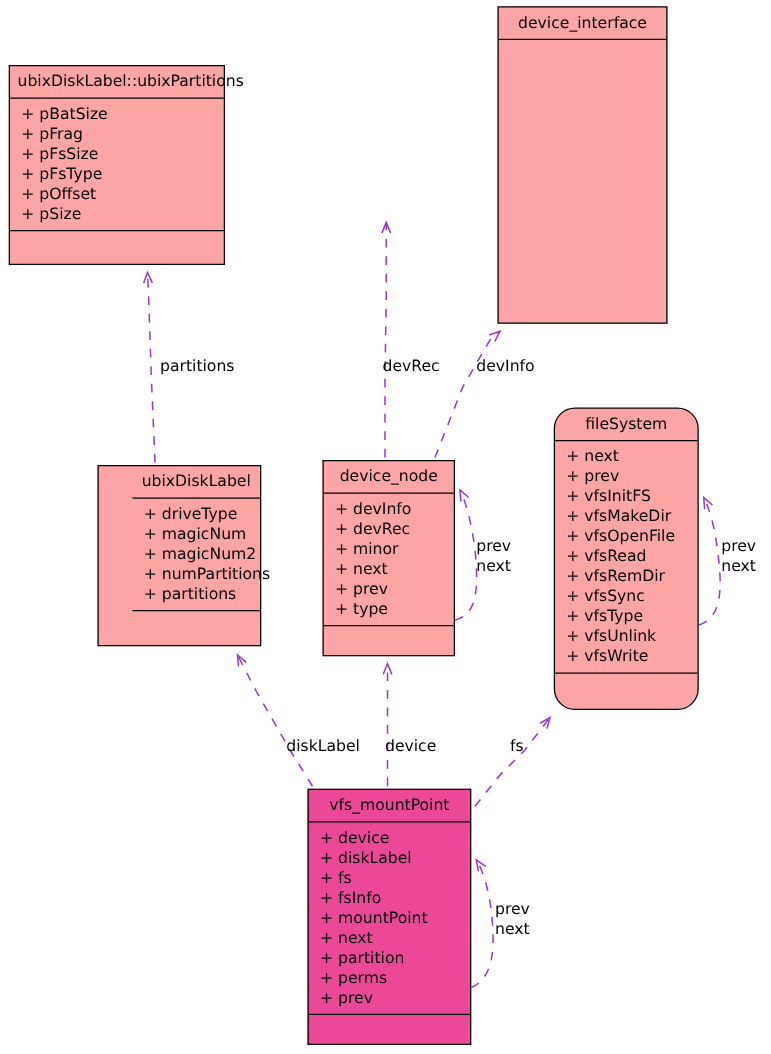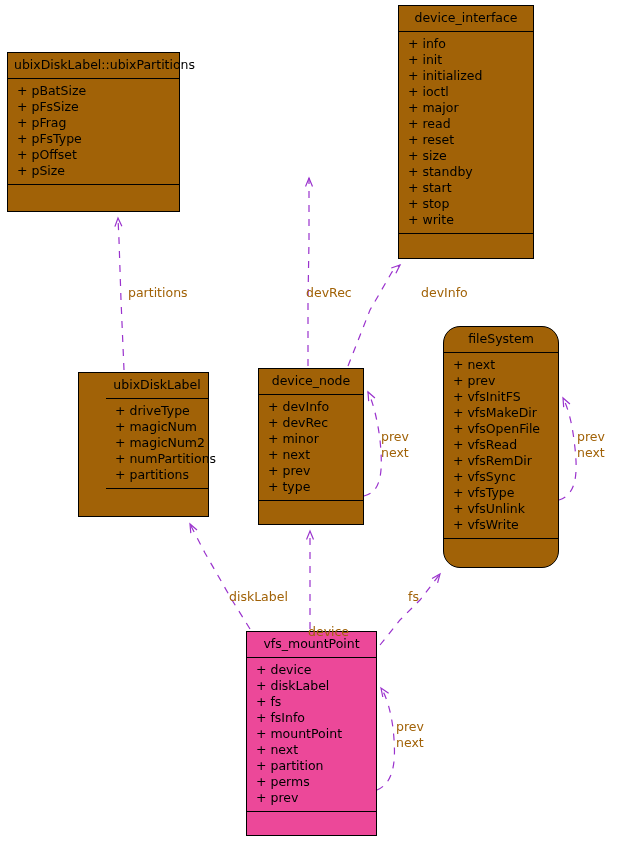--- a/index.html
+++ b/index.html
@@ -20,21 +20,21 @@
     left: 0;
     top: 0;
     width: 617px;
     height: 843px;
     pointer-events: none;
   }
   .uml-class {
     position: absolute;
     box-sizing: border-box;
     border: 1px solid #000000;
-    background: #a16207;
+    background: #fca5a5;
     display: flex;
     flex-direction: column;
   }
   .uml-class.filled {
     background: #ec4899;
   }
   .uml-title {
     text-align: center;
     font-size: 12.5px;
     color: #000000;
@@ -55,21 +55,21 @@
     padding-left: 9px;
     white-space: nowrap;
   }
   .uml-ops {
     flex: 1 1 auto;
     min-height: 16px;
   }
   .edge-label {
     position: absolute;
     font-size: 12.5px;
-    color: #a16207;
+    color: #000000;
     line-height: 16px;
     white-space: pre;
   }
 </style>
 </head>
 <body>
 
 <div id="diagram">
 
   <svg class="edges" viewBox="0 0 617 843" xmlns="http://www.w3.org/2000/svg">
@@ -95,46 +95,32 @@
 
     <path d="M380,645 L400,620 L420,600 L440,574" fill="none" stroke="#9a32cd" stroke-width="1.2" stroke-dasharray="7,7" marker-end="url(#arrowOpen)"></path>
 
     <path d="M377,790 C396,782 396,756 393,728 C390,706 385,694 381,688" fill="none" stroke="#9a32cd" stroke-width="1.2" stroke-dasharray="7,7" marker-end="url(#arrowOpen)"></path>
   </svg>
 
   <div class="uml-class" style="left:7px; top:52px; width:173px; height:160px;">
     <div class="uml-title">ubixDiskLabel::ubixPartitions</div>
     <div class="uml-attrs">
       <div class="uml-attr">+ pBatSize</div>
+      <div class="uml-attr">+ pFrag</div>
       <div class="uml-attr">+ pFsSize</div>
-      <div class="uml-attr">+ pFrag</div>
       <div class="uml-attr">+ pFsType</div>
       <div class="uml-attr">+ pOffset</div>
       <div class="uml-attr">+ pSize</div>
     </div>
     <div class="uml-ops"></div>
   </div>
 
 
   <div class="uml-class" style="left:398px; top:5px; width:136px; height:254px;">
     <div class="uml-title">device_interface</div>
-    <div class="uml-attrs">
-      <div class="uml-attr">+ info</div>
-      <div class="uml-attr">+ init</div>
-      <div class="uml-attr">+ initialized</div>
-      <div class="uml-attr">+ ioctl</div>
-      <div class="uml-attr">+ major</div>
-      <div class="uml-attr">+ read</div>
-      <div class="uml-attr">+ reset</div>
-      <div class="uml-attr">+ size</div>
-      <div class="uml-attr">+ standby</div>
-      <div class="uml-attr">+ start</div>
-      <div class="uml-attr">+ stop</div>
-      <div class="uml-attr">+ write</div>
-    </div>
     <div class="uml-ops"></div>
   </div>
 
   <div class="uml-class" style="left:78px; top:372px; width:131px; height:145px;padding-left:27px;">
     <div class="uml-title">ubixDiskLabel</div>
     <div class="uml-attrs">
       <div class="uml-attr">+ driveType</div>
       <div class="uml-attr">+ magicNum</div>
       <div class="uml-attr">+ magicNum2</div>
       <div class="uml-attr">+ numPartitions</div>
@@ -185,24 +171,24 @@
       <div class="uml-attr">+ next</div>
       <div class="uml-attr">+ partition</div>
       <div class="uml-attr">+ perms</div>
       <div class="uml-attr">+ prev</div>
     </div>
     <div class="uml-ops"></div>
   </div>
 
   <div class="edge-label" style="left:128px; top:285px;">partitions</div>
   <div class="edge-label" style="left:306px; top:285px;">devRec</div>
-  <div class="edge-label" style="left:381px; top:285px;margin-left:40px;">devInfo</div>
+  <div class="edge-label" style="left:381px; top:285px;">devInfo</div>
   <div class="edge-label" style="left:381px; top:429px;">prev
 next</div>
   <div class="edge-label" style="left:577px; top:429px;">prev
 next</div>
   <div class="edge-label" style="left:229px; top:589px;">diskLabel</div>
-  <div class="edge-label" style="left:308px; top:624px;">device</div>
+  <div class="edge-label" style="left:308px; top:589px;">device</div>
   <div class="edge-label" style="left:408px; top:589px;">fs</div>
   <div class="edge-label" style="left:396px; top:719px;">prev
 next</div>
 
 </div>
 
 </body></html>

